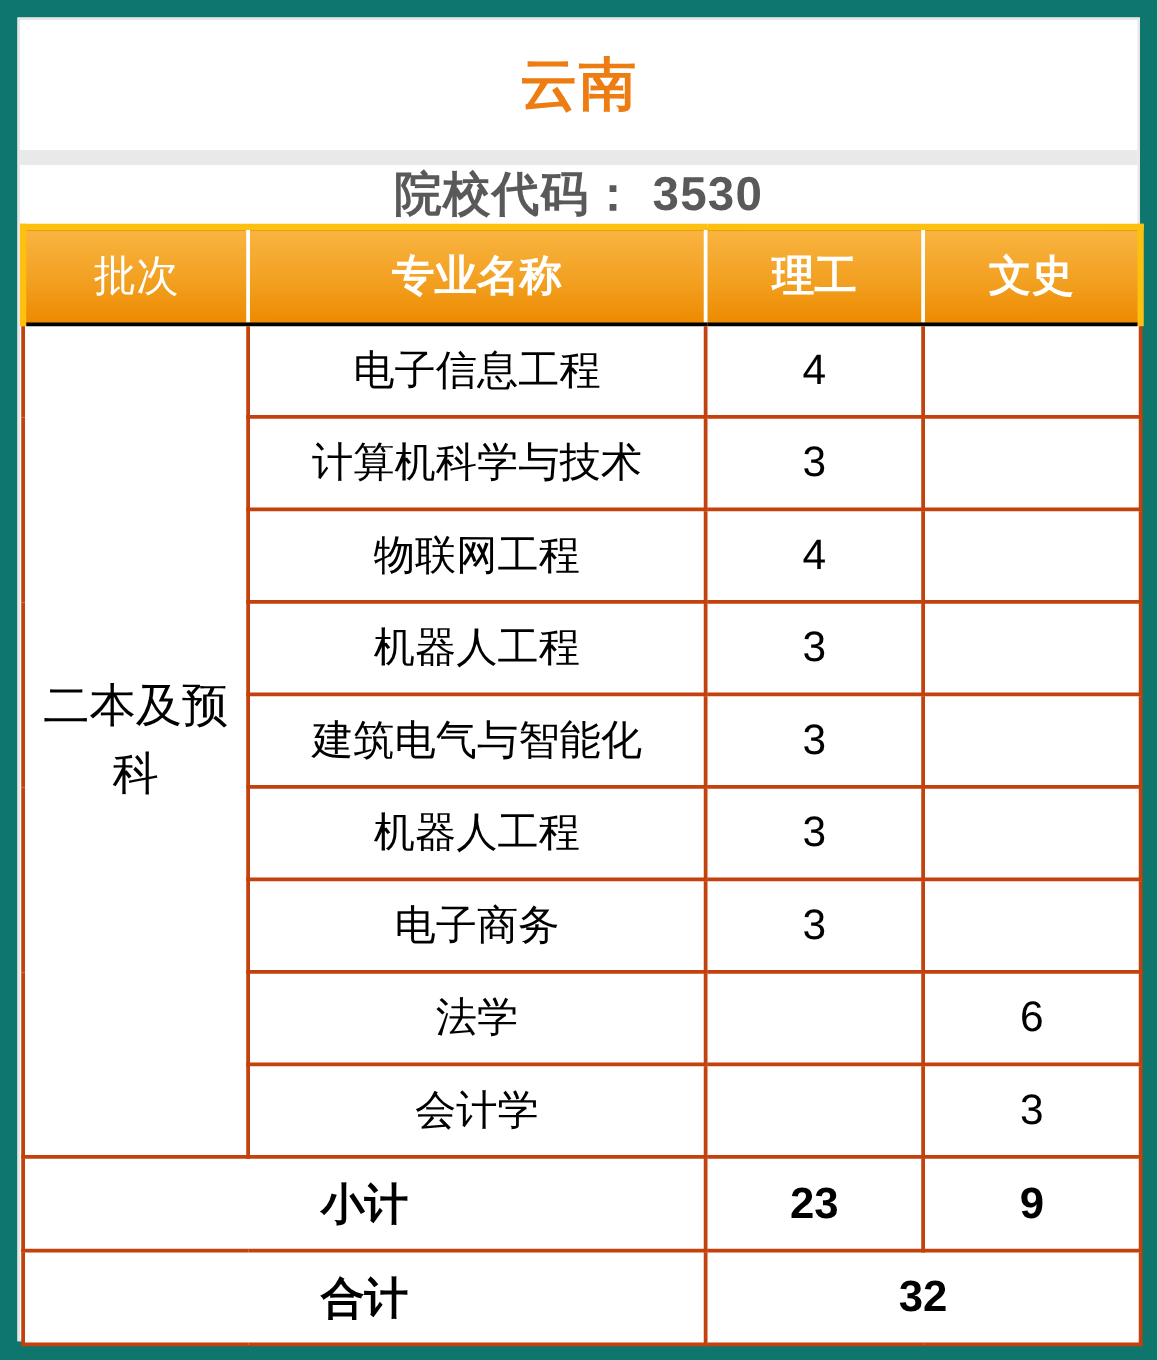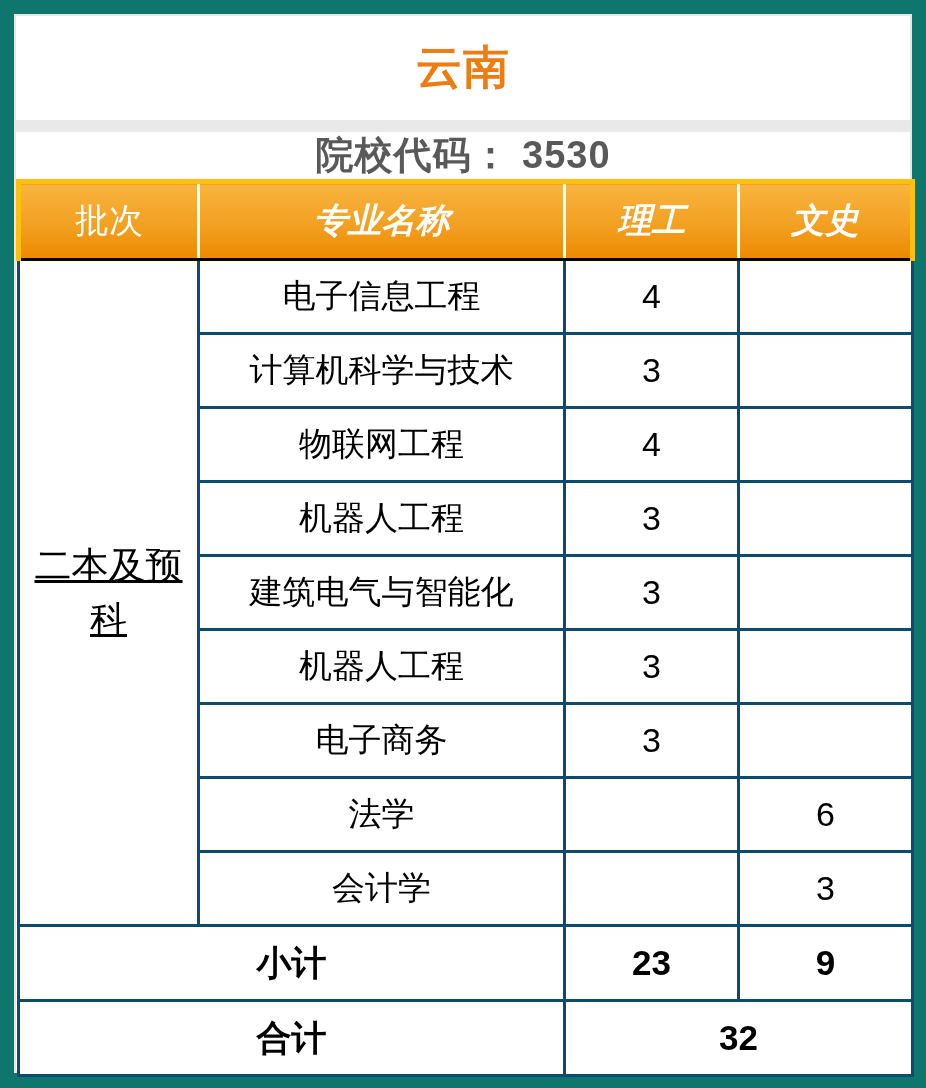--- a/index.html
+++ b/index.html
@@ -66,47 +66,46 @@
     height: 78px;
     background: linear-gradient(180deg, #F9B440 0%, #F2A021 55%, #ED8A00 100%);
     border-top: 5px solid #FEC00F;
     border-bottom: 3px solid #000;
     color: #ffffff;
     font-size: 34px;
     font-weight: bold;
     text-align: center;
     vertical-align: middle;
   }
-  thead th + th { border-left: 3px solid #ffffff; font-style: italic; }
+  thead th + th { border-left: 3px solid #ffffff; }
   thead th:first-child { border-left: 5px solid #FEC00F; }
   thead th:last-child  { border-right: 5px solid #FEC00F; margin-left: 14px; }
   thead th.serif-head {
     font-family: "Liberation Serif", "DejaVu Serif", serif;
     font-weight: normal;
   }
 
   
   tbody td {
-    border: 3px solid #0c4a6e;
+    border: 3px solid #c2410c;
     text-align: center;
     vertical-align: middle;
     font-size: 33px;
     color: #000;
     background: #ffffff;
   }
   tr.data-row td { height: 74px; }
   td.batch-cell {
     font-family: "Liberation Serif", "DejaVu Serif", serif;
     font-size: 37px;
     line-height: 1.45;
   }
   td.batch-cell .wrap {
     width: 158px;
     margin: 12px auto;
-    text-decoration: underline;
   }
   td.num-cell { font-size: 34px; }
   tr.subtotal-row td, tr.total-row td {
     height: 75px;
     font-weight: bold;
     font-size: 35px;
   }
 </style>
 </head>
 <body>

